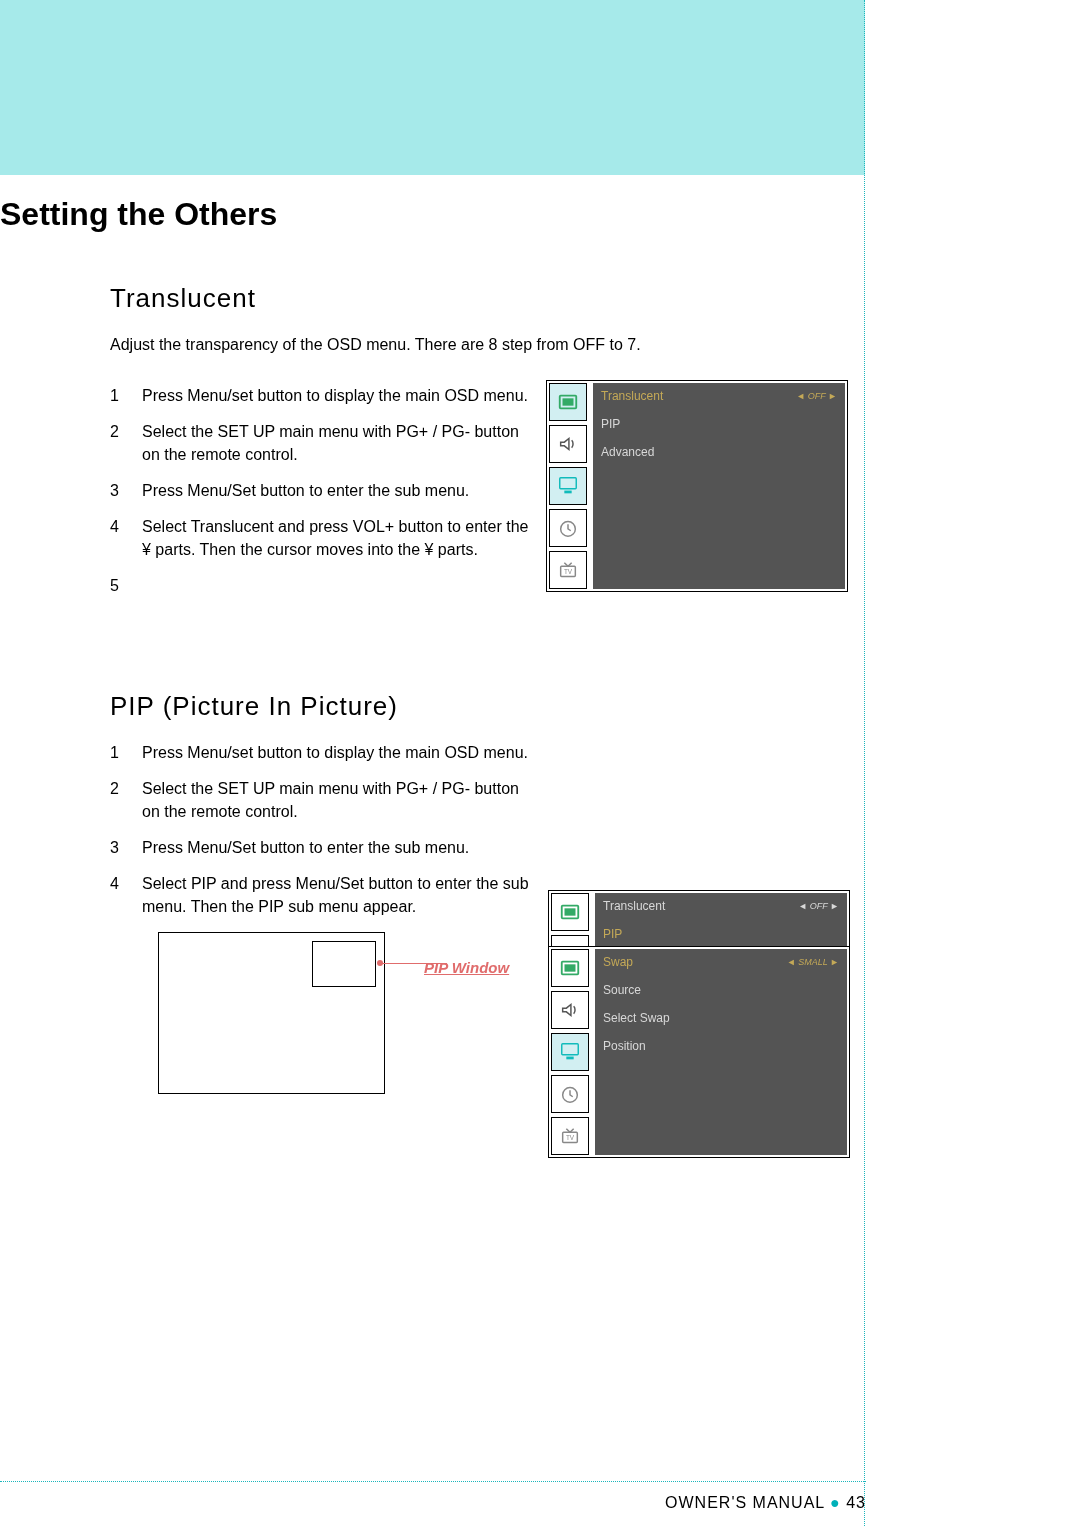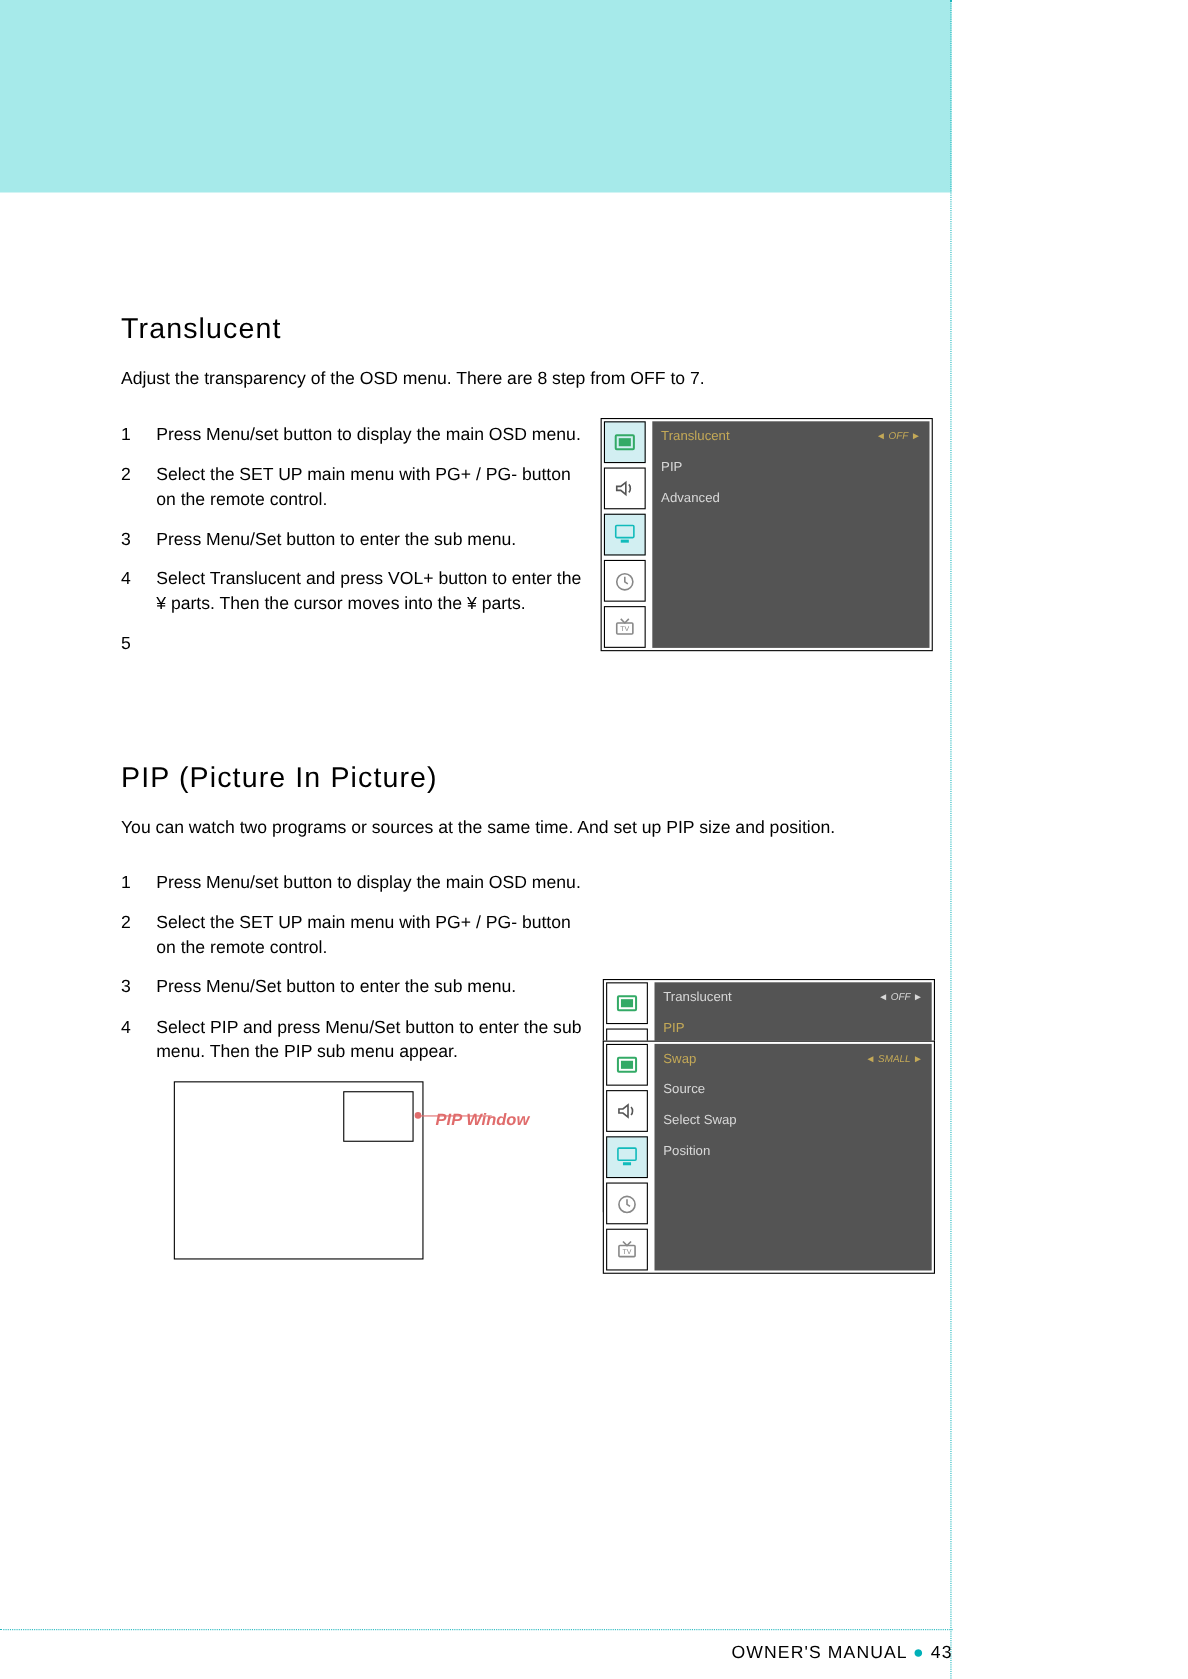--- a/index.html
+++ b/index.html
@@ -114,26 +114,27 @@
   .pip-box .inner{
     position:absolute;
     right:8px;top:8px;
     width:62px;height:44px;
     border:1px solid #000;
   }
   .pip-label{
     position:absolute;
     left:100%;
     top:24px;
-    margin-left:12px;
+    margin-left:40px;
     font-style:italic;
     font-weight:bold;
     font-size:15px;
     color:var(--pip-label);
     white-space:nowrap;
+    text-decoration:underline;
   }
   .pip-lead{
     position:absolute;
     left:222px;top:30px;
     width:66px;height:1px;
     background:var(--pip-label);
   }
   .pip-dot{
     position:absolute;
     left:218px;top:27px;
@@ -148,20 +149,21 @@
   .left-col{width:450px;}
   .right-col{position:absolute;}
   #osd1{top:380px;right:232px;}
   #osd2-wrap{top:890px;right:232px;width:300px;}
 </style>
 </head>
 <body>
 
 <div class="banner-wrap">
   <div class="banner"></div>
+  <h1>Setting the Others</h1>
 </div>
 <div class="side-bar"></div>
 <div class="bottom-bar"></div>
 <div class="footer">
   <span>OWNER'S MANUAL</span>
   <span class="dot"> ● </span>
   <span class="pg">43</span>
 </div>
 
 <div class="content">
@@ -186,21 +188,20 @@
           <span class="num">4</span>
           <span>Select Translucent and press VOL+ button to enter the  ¥     parts. Then the cursor moves into the    ¥       parts.</span>
         </li>
       <li>
           <span class="num">5</span>
         </li>
     </ol>
   </div>
 
   <h2 class="section" style="margin-top:90px">PIP (Picture In Picture)</h2>
-  <p class="sub-intro">You can watch two programs or sources at the same time. And set up PIP size and position.</p>
   <div class="left-col">
     <ol class="steps">
       <li>
           <span class="num">1</span>
           <span>Press Menu/set button to display the main OSD menu.</span>
         </li>
       <li>
           <span class="num">2</span>
           <span>Select the SET UP main menu with PG+ / PG- button on the remote control.</span>
         </li>

